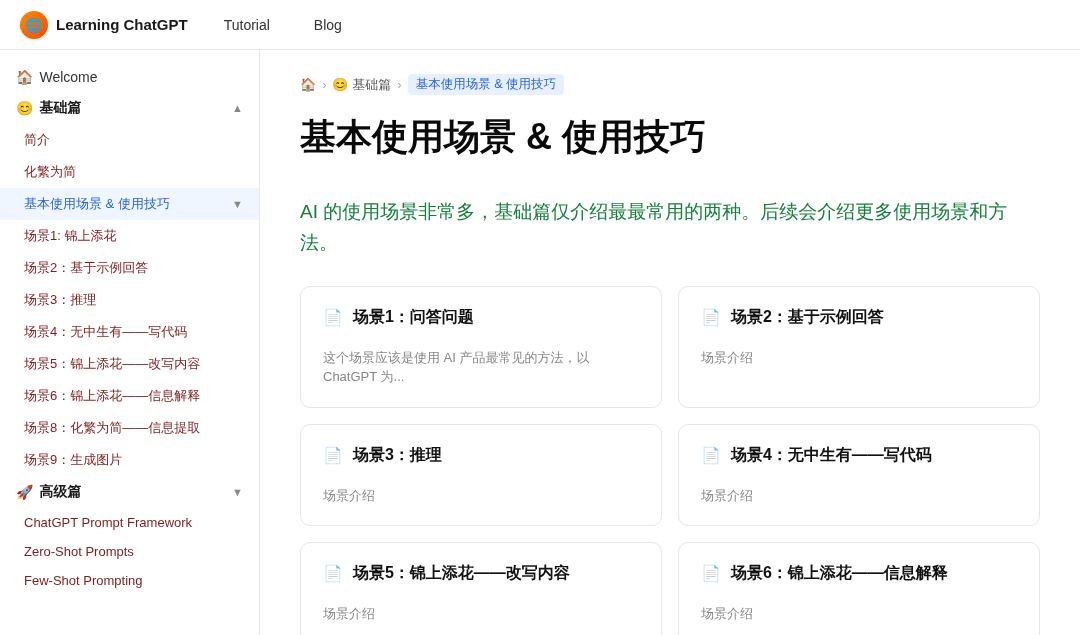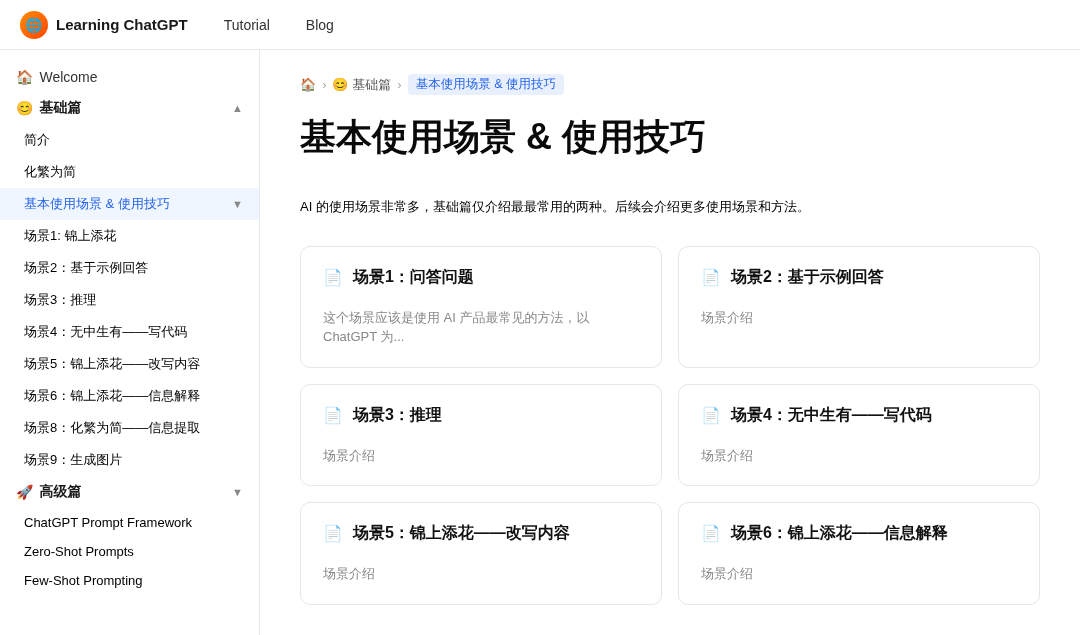--- a/index.html
+++ b/index.html
@@ -40,21 +40,21 @@
       height: 28px;
       border-radius: 50%;
       background: linear-gradient(135deg, #ff8c00, #ff4500);
       display: flex;
       align-items: center;
       justify-content: center;
       font-size: 14px;
     }
     .nav-links {
       display: flex;
-      gap: 12px;
+      gap: 20px;
     }
     .nav-link {
       padding: 6px 12px;
       font-size: 14px;
       color: #333;
       cursor: pointer;
       border-radius: 4px;
       text-decoration: none;
     }
 
@@ -96,21 +96,21 @@
     .sidebar-item.section-header .emoji {
       margin-right: 6px;
     }
     .sidebar-item .chevron {
       margin-left: auto;
       font-size: 11px;
       color: #888;
     }
     .sidebar-item.sub {
       padding-left: 24px;
-      color: #000000;
+      color: #7f1d1d;
       font-size: 13px;
     }
     .sidebar-item.sub.active {
       background: #eff6ff;
       color: #2563eb;
       font-weight: 500;
     }
     .sidebar-welcome {
       display: flex;
       align-items: center;
@@ -154,22 +154,22 @@
     
     .page-title {
       font-size: 36px;
       font-weight: 800;
       color: #0a0a0a;
       margin-bottom: 16px;
       line-height: 1.2;
     }
 
     .page-desc {
-      font-size: 13px;
-      color: #000000;
+      font-size: 19px;
+      color: #15803d;
       margin-bottom: 28px;
       line-height: 1.6;
       margin-top: 39px;
     }
 
     
     .card-grid {
       display: grid;
       grid-template-columns: 1fr 1fr;
       gap: 16px;

